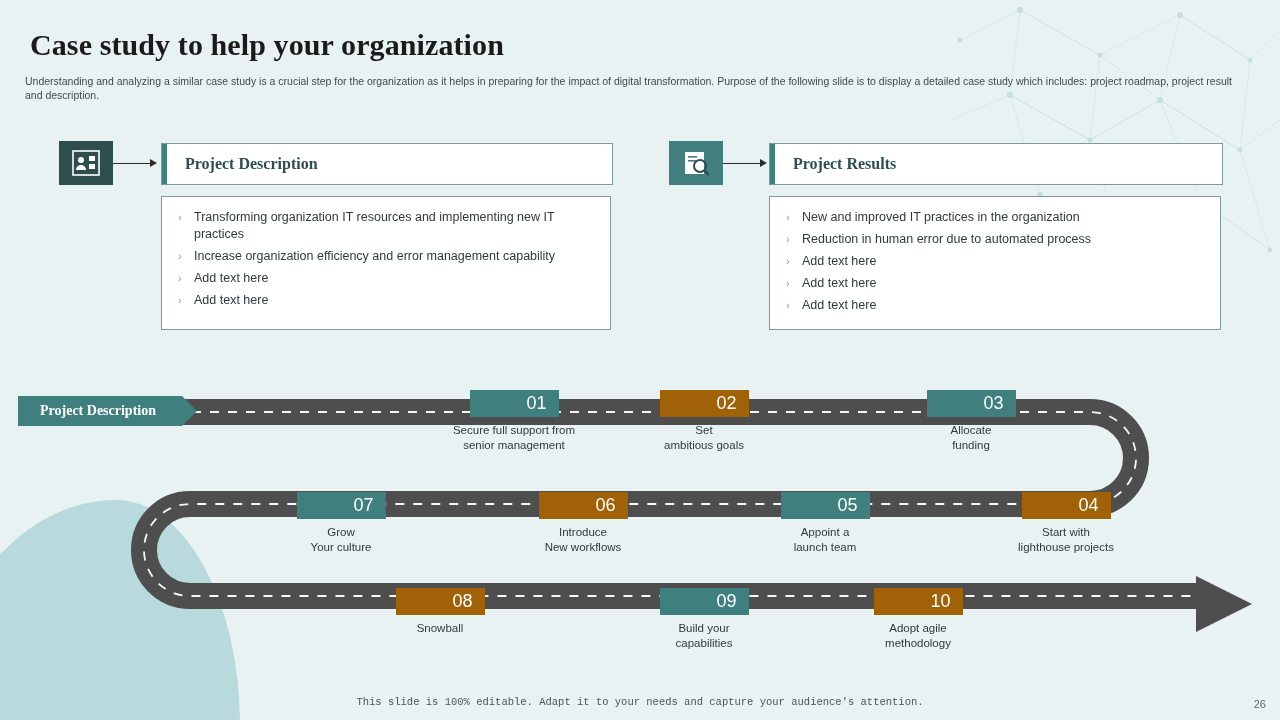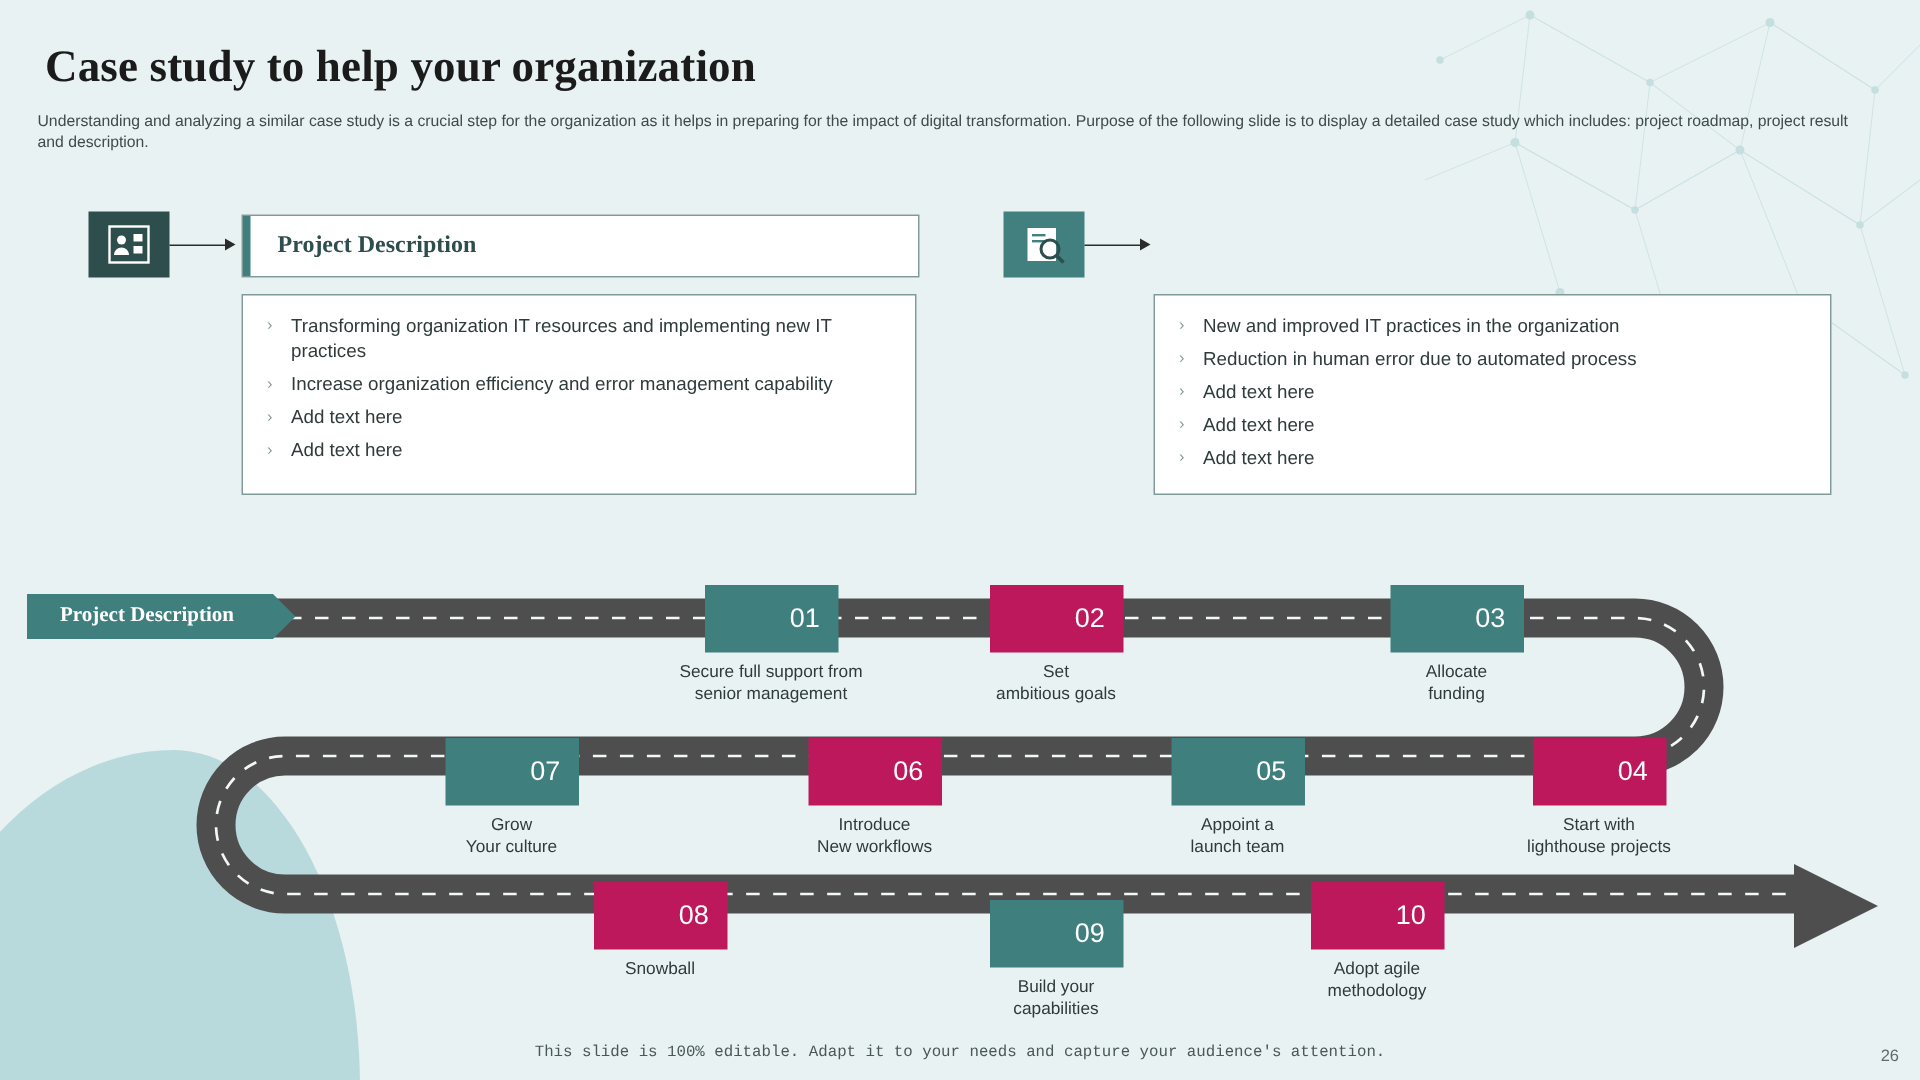--- a/index.html
+++ b/index.html
@@ -154,30 +154,30 @@
     border-bottom: 15px solid transparent;
     border-left: 15px solid #3f7f7e;
   }
   .step {
     position: absolute;
     z-index: 5;
     text-align: center;
   }
   .step .num {
     width: 44px;
-    height: 45px;
+    height: 27px;
     display: flex;
     align-items: center;
     justify-content: center;
     color: #ffffff;
     font-size: 18px;
     margin: 0 auto;
     padding-left: 45px;
   }
-  .step .num.dark { background: #be185d; }
+  .step .num.dark { background: #a16207; }
   .step .num.teal { background: #3f7f7e; }
   .step .cap {
     margin-top: 6px;
     font-size: 11.5px;
     line-height: 15px;
     color: #2f3b3b;
     white-space: pre-line;
   }
   .footer-note {
     position: absolute;
@@ -277,20 +277,24 @@
       <rect x="3" y="2" width="19" height="22" fill="#ffffff"></rect>
       <rect x="6" y="6" width="9" height="1.6" fill="#42807f"></rect>
       <rect x="6" y="10" width="9" height="1.6" fill="#42807f"></rect>
       <circle cx="18" cy="16" r="6" fill="none" stroke="#2e4d4d" stroke-width="2"></circle>
       <line x1="22" y1="20" x2="27" y2="25" stroke="#2e4d4d" stroke-width="2.4"></line>
     </svg>
   </div>
   <div class="arrow-line" style="left:723px; top:163px; width:37px;"></div>
   <div class="arrow-head" style="left:760px; top:159px;"></div>
 
+  <div class="panel-head" style="left:769px; top:143px; width:452px; height:40px;">
+    <div class="bar"></div>
+    <div class="ptitle accent">Project Results</div>
+  </div>
   <div class="panel-body" style="left:769px; top:196px; width:452px; height:134px;">
     <div class="bullet-row">
       <span class="chev">›</span>
       <span class="btext">New and improved IT practices in the organization</span>
     </div>
     <div class="bullet-row">
       <span class="chev">›</span>
       <span class="btext">Reduction in human error due to automated process</span>
     </div>
     <div class="bullet-row">
@@ -352,21 +356,21 @@
   <div class="step" style="left:275px; top:492px; width:132px;">
     <div class="num teal">07</div>
     <div class="cap">Grow
 Your culture</div>
   </div>
 
   <div class="step" style="left:374px; top:588px; width:132px;">
     <div class="num dark">08</div>
     <div class="cap">Snowball</div>
   </div>
-  <div class="step" style="left:638px; top:600px; width:132px;">
+  <div class="step" style="left:638px; top:588px; width:132px;">
     <div class="num teal">09</div>
     <div class="cap">Build your
 capabilities</div>
   </div>
   <div class="step" style="left:852px; top:588px; width:132px;">
     <div class="num dark">10</div>
     <div class="cap">Adopt agile
 methodology</div>
   </div>
 

